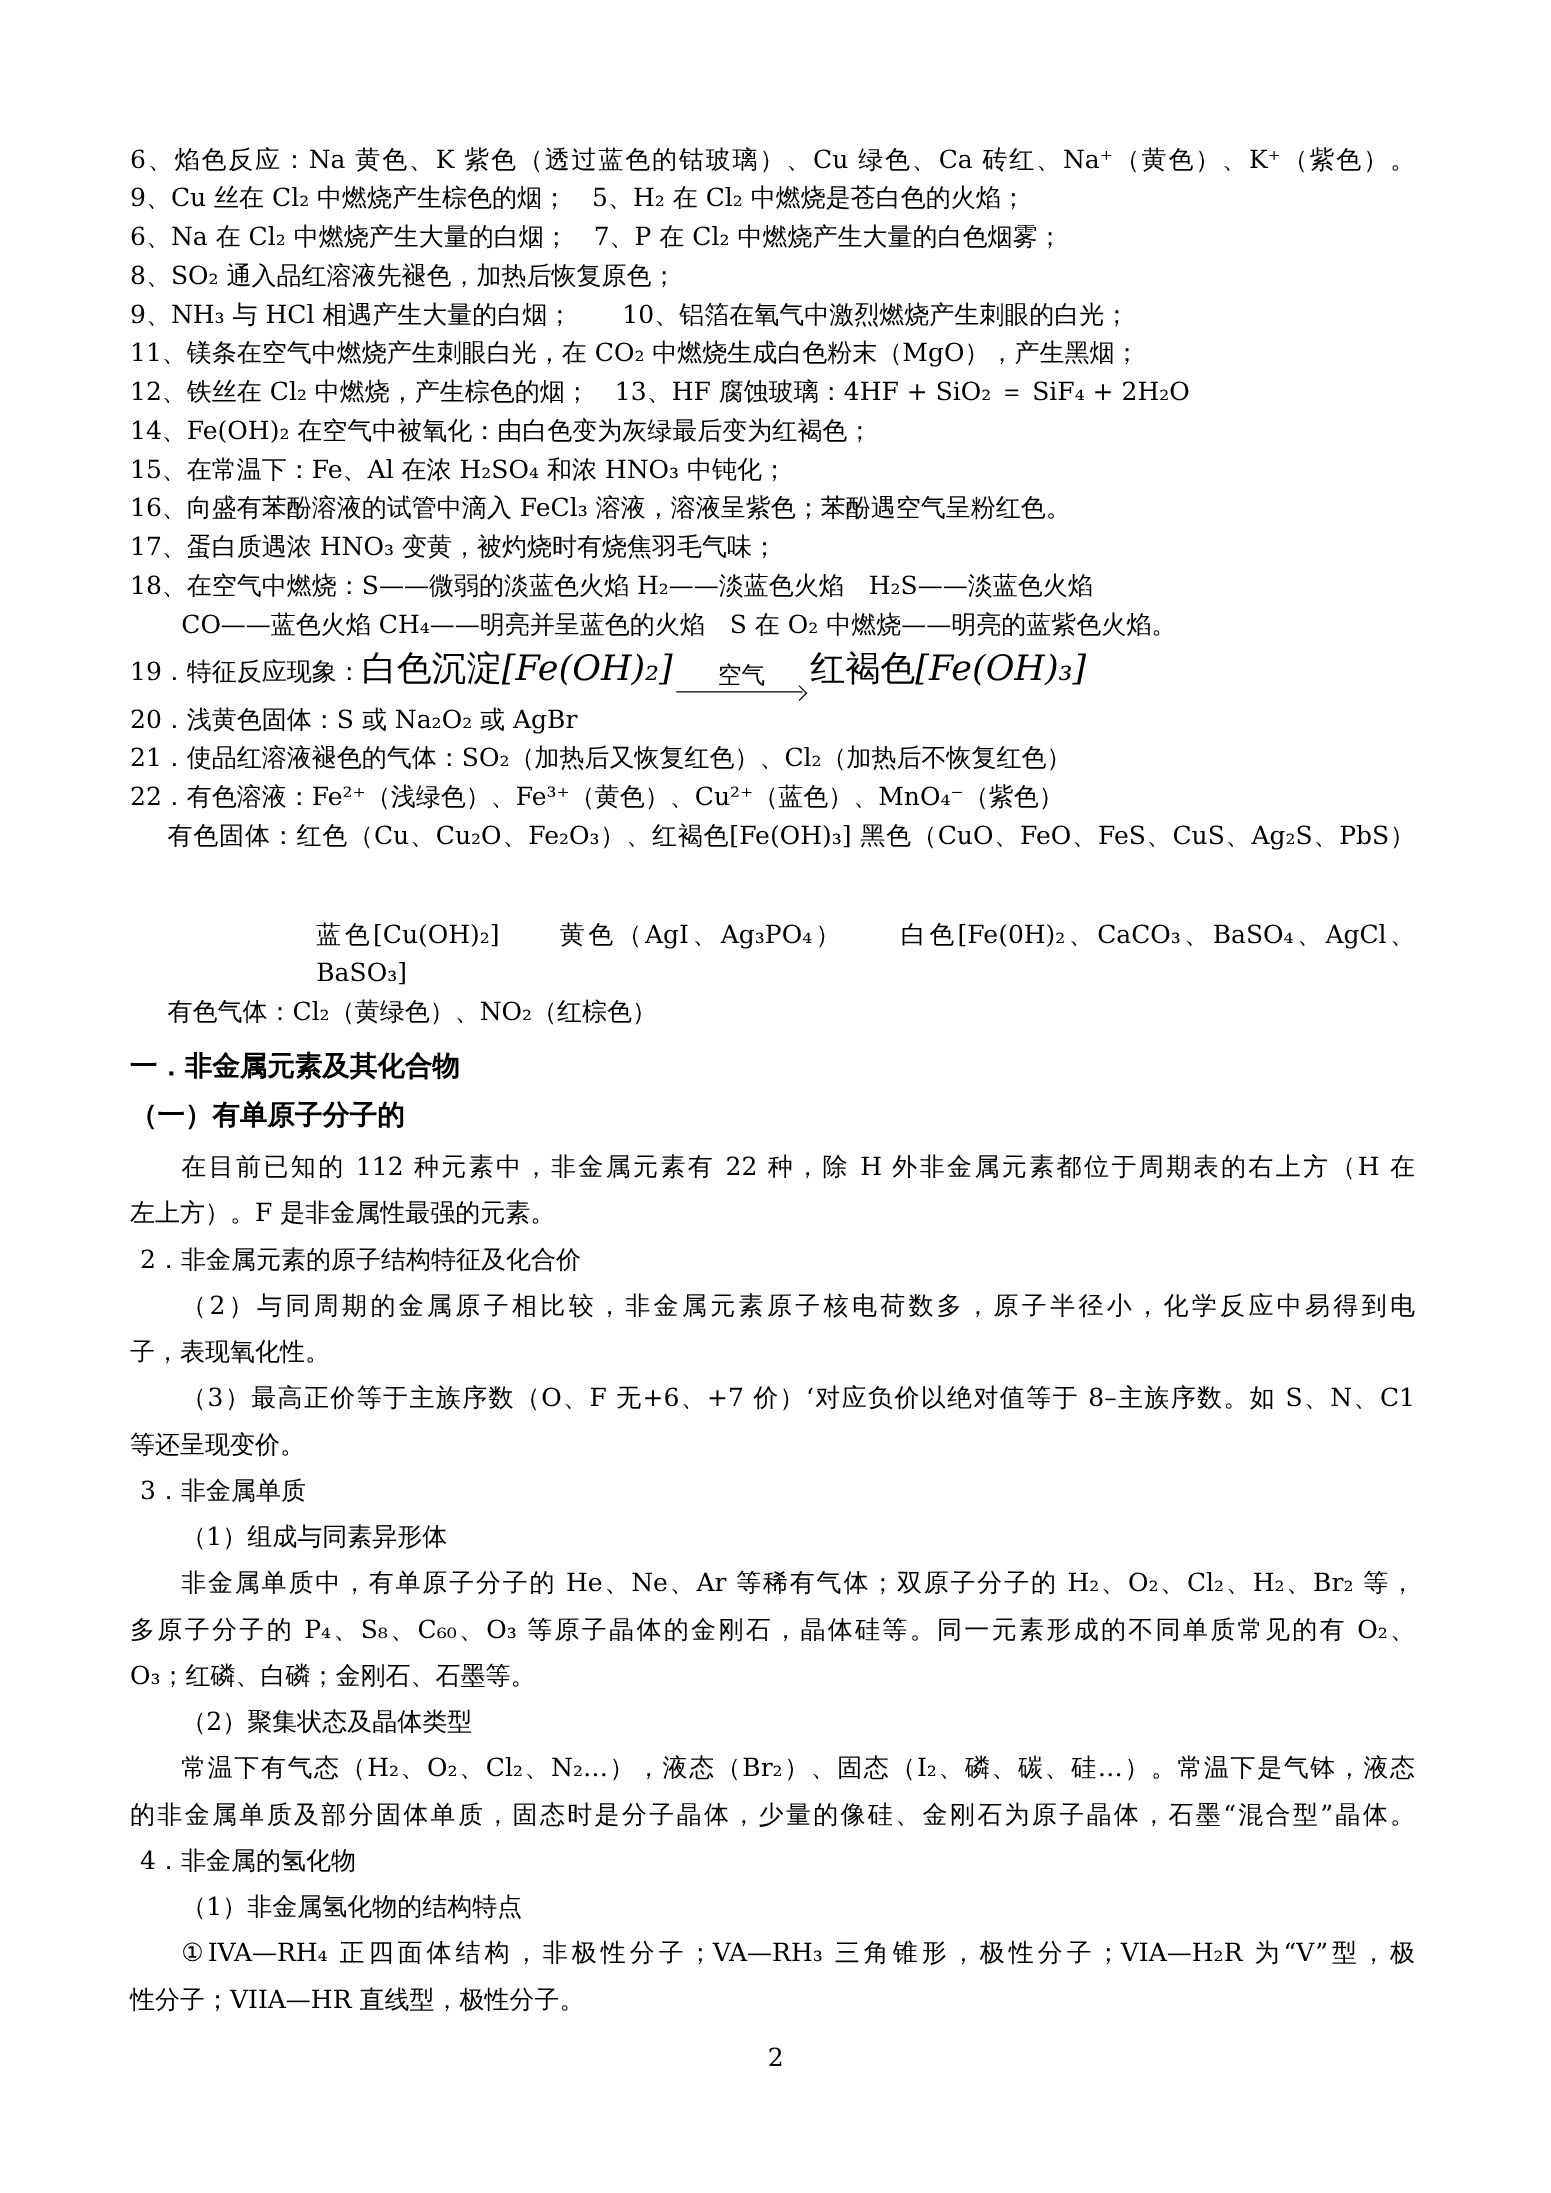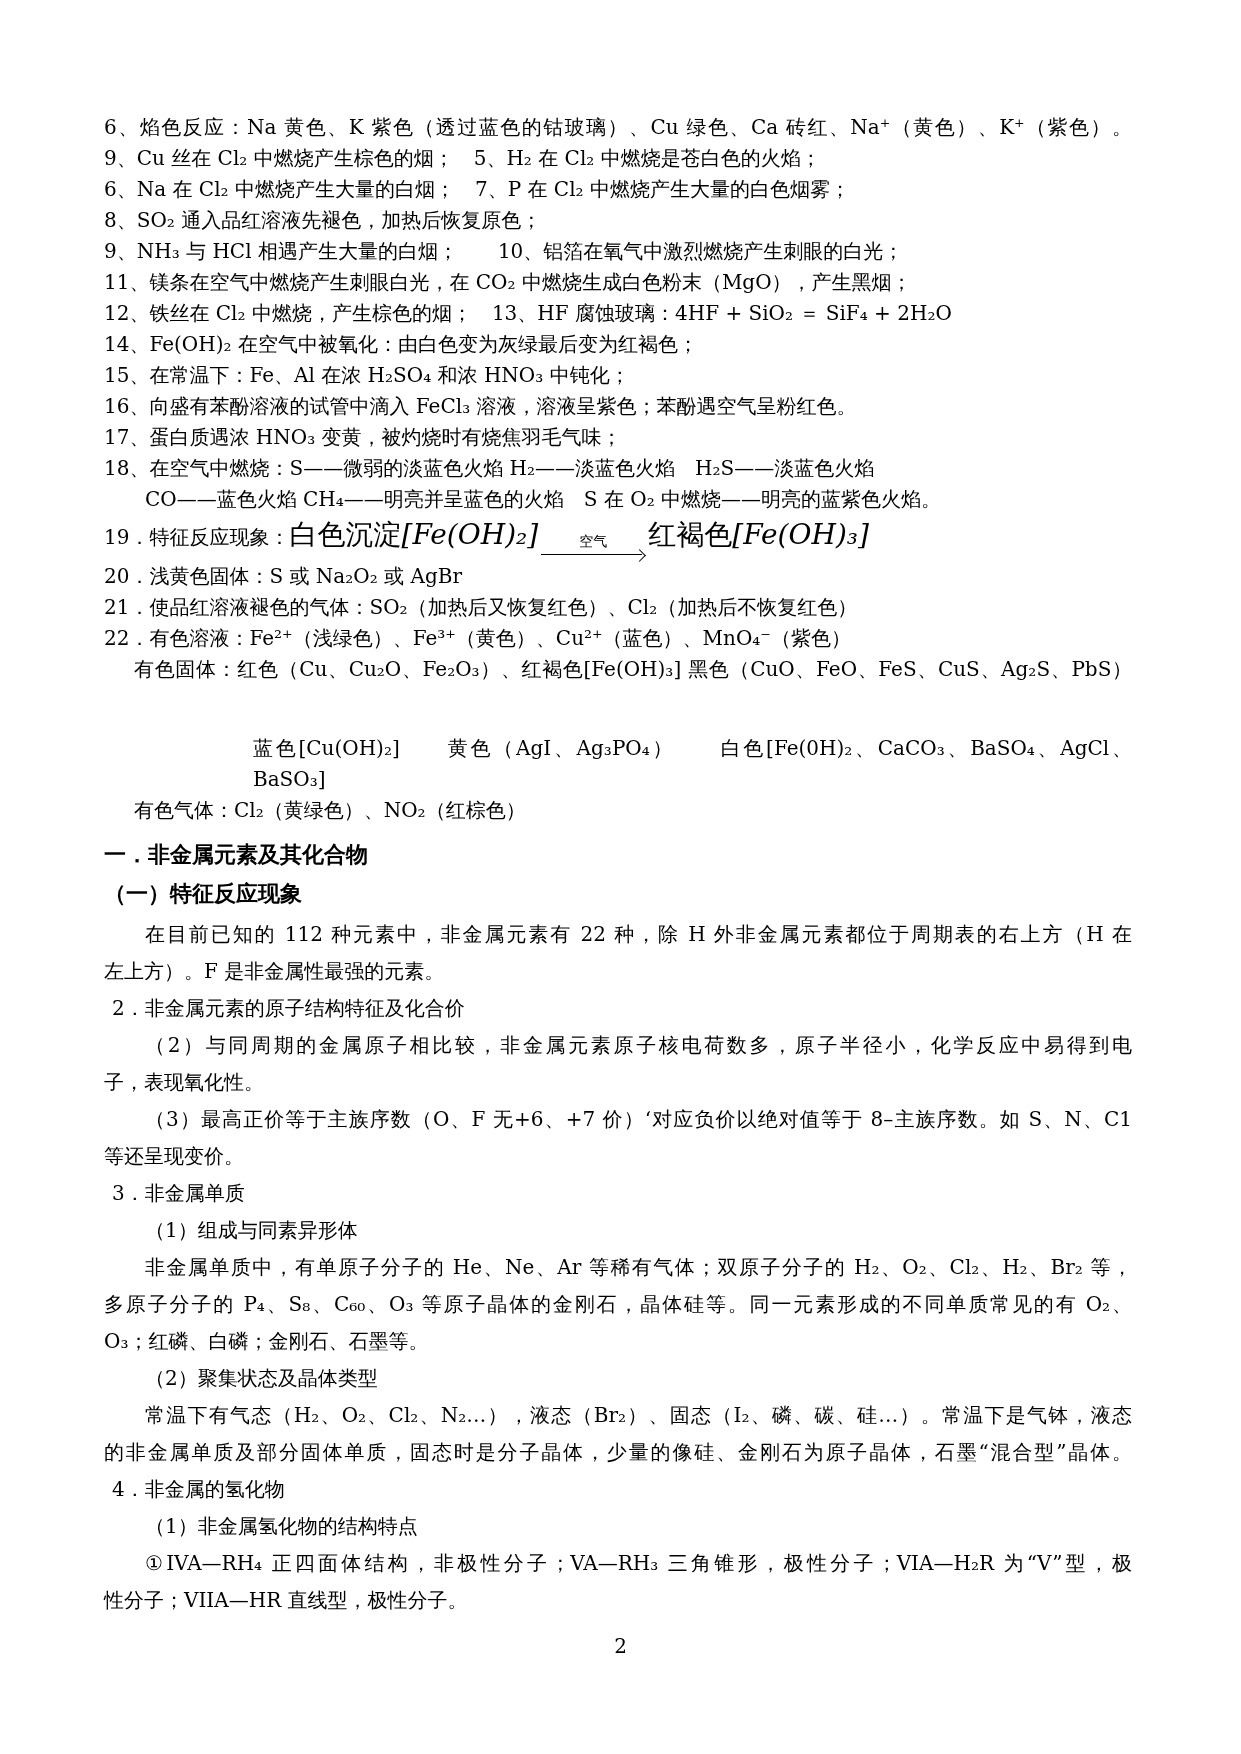--- a/index.html
+++ b/index.html
@@ -22,21 +22,21 @@
   .h1,.h2{
     font-family:"DejaVu Sans","Liberation Sans",sans-serif;
     font-weight:bold;font-size:22px;line-height:30px;
   }
   .h1{margin-top:14px;}
   .h2{margin-top:9px;margin-bottom:7px;}
   .rxn{white-space:nowrap;line-height:40px;}
   .rxn .big{font-size:28px;}
   .rxn .form{font-family:"DejaVu Serif",serif;font-style:italic;}
   .rxn-arrow{display:inline-flex;flex-direction:column;align-items:center;vertical-align:-2px;margin:0 3px;}
-  .rxn-arrow .over{font-size:14px;line-height:15px;font-family:"DejaVu Serif",serif;}
+  .rxn-arrow .over{font-size:19px;line-height:15px;font-family:"DejaVu Serif",serif;}
   .rxn-arrow .shaft{position:relative;width:104px;height:12px;display:inline-block;}
   .rxn-arrow .shaft::before{content:"";position:absolute;left:0;right:3px;top:5px;border-top:1.6px solid #000;}
   .rxn-arrow .shaft::after{content:"";position:absolute;right:1px;top:1.5px;width:8px;height:8px;border-top:1.6px solid #000;border-right:1.6px solid #000;transform:rotate(45deg);}
   .footer{position:absolute;left:0;top:1634px;width:100%;text-align:center;font-size:20px;}
 </style>
 </head>
 <body>
 
 <div class="page">
   <div class="content">
@@ -65,21 +65,21 @@
 
       <div class="line">20．浅黄色固体：S 或 Na₂O₂ 或 AgBr</div>
       <div class="line">21．使品红溶液褪色的气体：SO₂（加热后又恢复红色）、Cl₂（加热后不恢复红色）</div>
       <div class="line">22．有色溶液：Fe²⁺（浅绿色）、Fe³⁺（黄色）、Cu²⁺（蓝色）、MnO₄⁻（紫色）</div>
       <div class="line s30 fill">有色固体：红色（Cu、Cu₂O、Fe₂O₃）、红褐色[Fe(OH)₃] 黑色（CuO、FeO、FeS、CuS、Ag₂S、PbS）</div>
       <div class="line s149 fill">蓝色[Cu(OH)₂]　　黄色（AgI、Ag₃PO₄）　　白色[Fe(0H)₂、CaCO₃、BaSO₄、AgCl、BaSO₃]</div>
       <div class="line s30">有色气体：Cl₂（黄绿色）、NO₂（红棕色）</div>
     </div>
 
     <div class="h1">一．非金属元素及其化合物</div>
-    <div class="h2">（一）特征反应现象</div>
+    <div class="h2">（一）有单原子分子的</div>
 
     <div class="bodytext">
       <div class="line ind fill">在目前已知的 112 种元素中，非金属元素有 22 种，除 H 外非金属元素都位于周期表的右上方（H 在</div>
       <div class="line">左上方）。F 是非金属性最强的元素。</div>
       <div class="line n8">2．非金属元素的原子结构特征及化合价</div>
       <div class="line ind fill">（2）与同周期的金属原子相比较，非金属元素原子核电荷数多，原子半径小，化学反应中易得到电</div>
       <div class="line">子，表现氧化性。</div>
       <div class="line ind fill">（3）最高正价等于主族序数（O、F 无+6、+7 价）‘对应负价以绝对值等于 8–主族序数。如 S、N、C1</div>
       <div class="line">等还呈现变价。</div>
       <div class="line n8">3．非金属单质</div>

